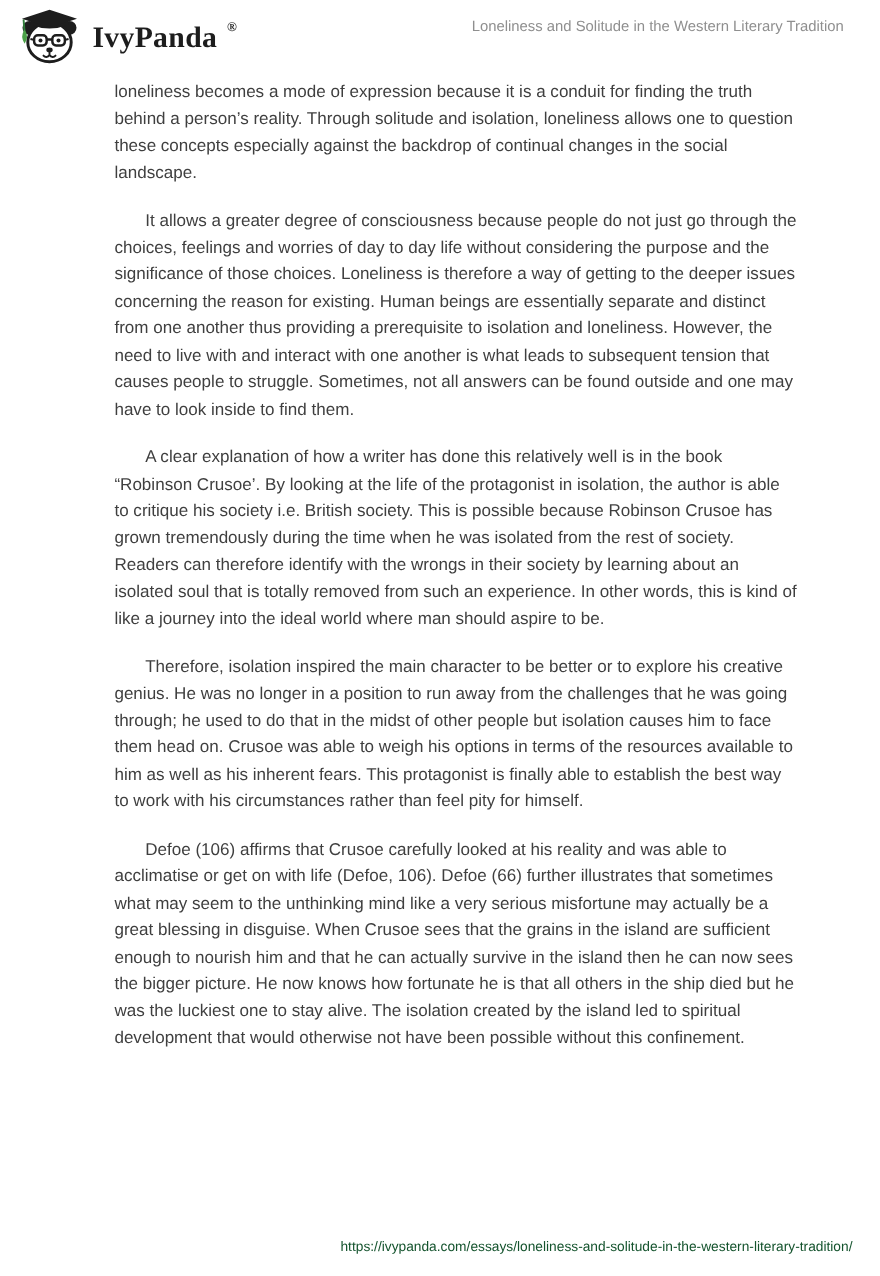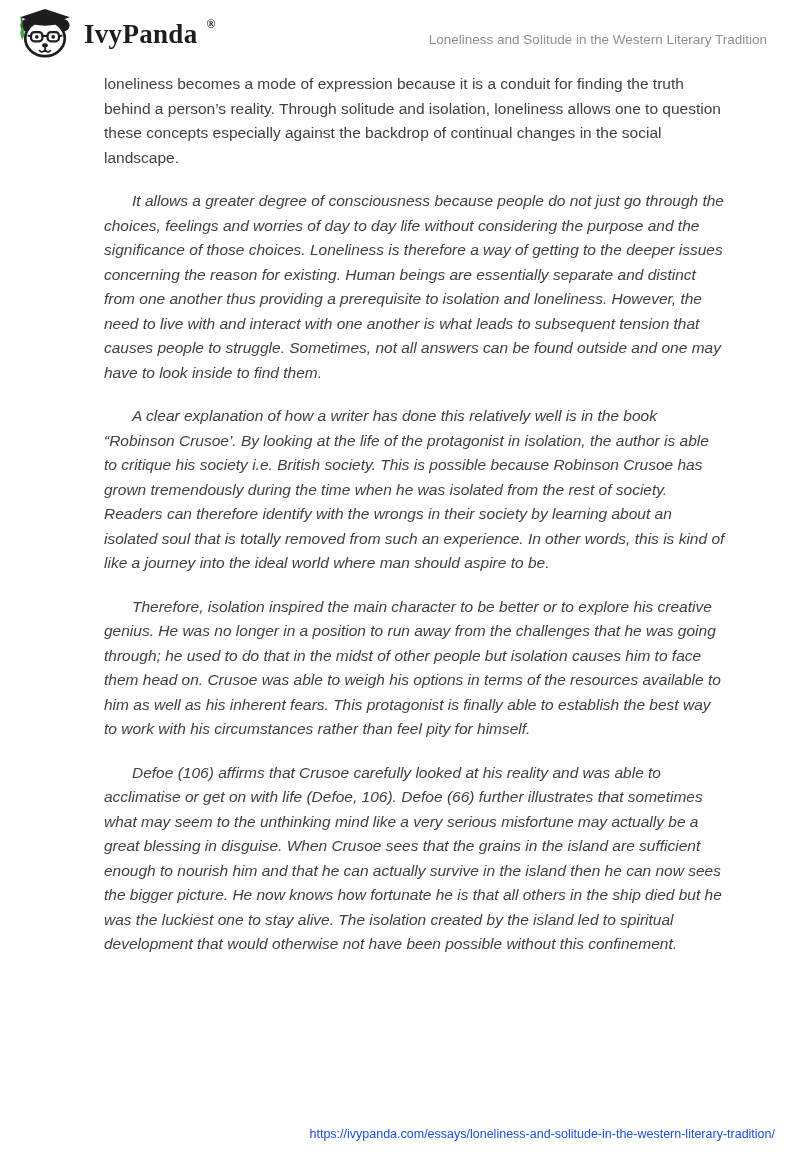--- a/index.html
+++ b/index.html
@@ -39,47 +39,47 @@
     font-weight: bold;
     font-size: 12px;
     color: #1d1d1d;
     position: relative;
     top: -10px;
     left: 1px;
   }
   .page-title {
     font-size: 13.5px;
     color: #8f8f8f;
-    margin-top: 24px;
+    margin-top: 8px;
     line-height: 16px;
     text-align: right;
   }
   
   .content {
     padding: 12px 0 0 104px;
     width: 726px; 
   }
   .para {
     font-size: 15.5px;
     line-height: 24.5px;
     color: #3f3f3f;
     margin-bottom: 19px;
     text-align: left;
   }
-  .para.indent { text-indent: 28px; font-style: italic; }
+  .para.indent { text-indent: 28px; }
   
   .footer {
     position: absolute;
     right: 25px;
     bottom: 18px;
     text-align: right;
   }
   .source-url {
     font-size: 12.5px;
-    color: #1d4ed8;
+    color: #14532d;
     text-decoration: none;
     cursor: pointer;
   }
 </style>
 </head>
 <body>
 
 <div class="page">
 
   <header class="header">

